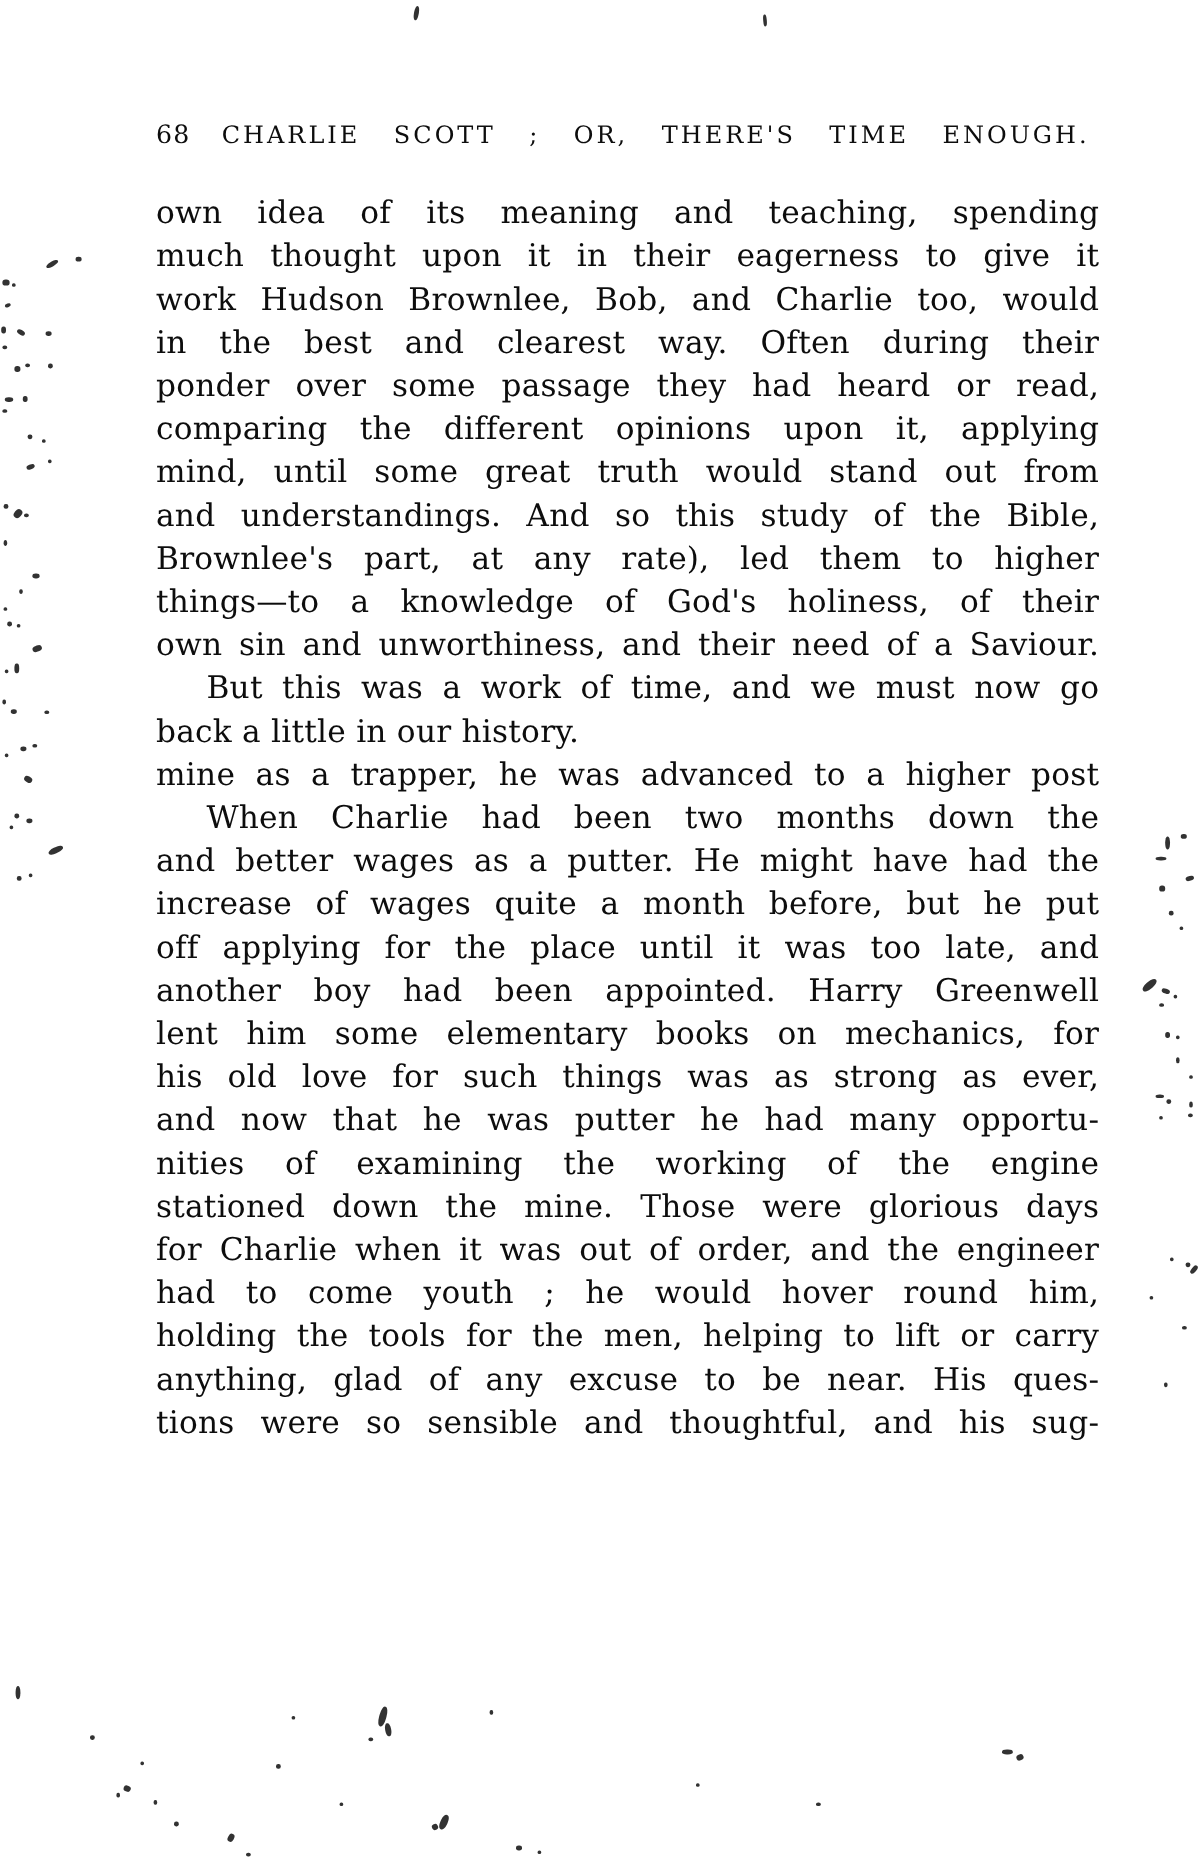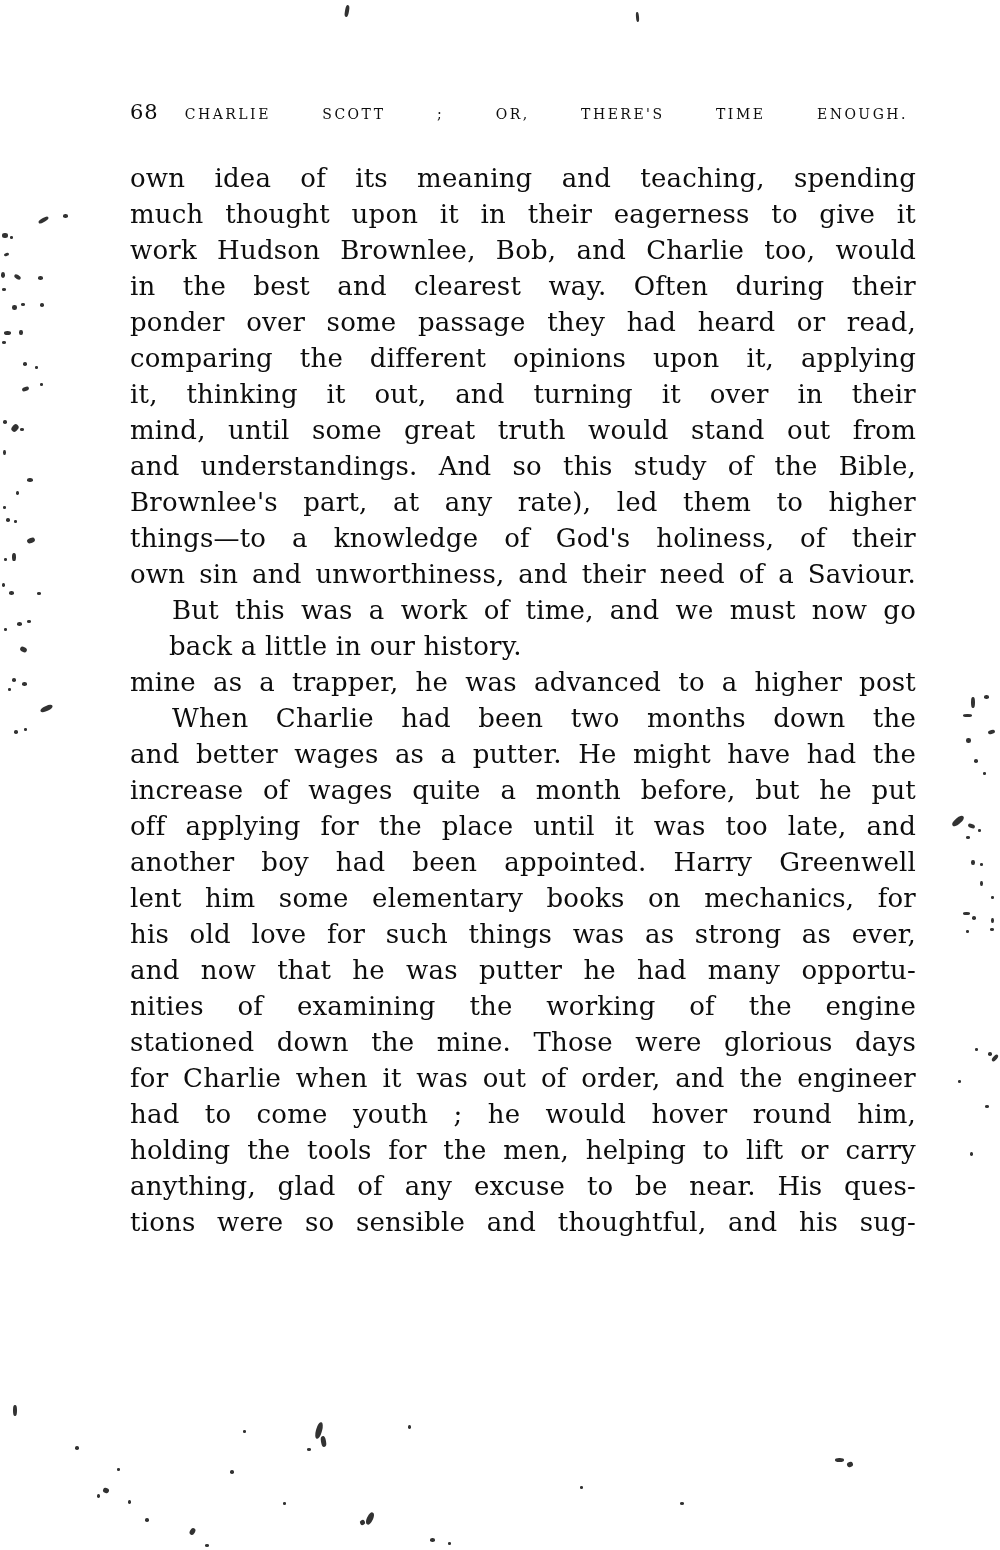--- a/index.html
+++ b/index.html
@@ -30,21 +30,21 @@
   .pagenum {
     margin-right: 26px;
     letter-spacing: 1px;
   }
   .running-title {
     flex: 1;
     text-align: justify;
     text-align-last: justify;
     letter-spacing: 2.5px;
     word-spacing: 6px;
-    font-size: 14px;
+    font-size: 20px;
   }
   .body-text {
     position: absolute;
     top: 160px;
     left: 130px;
     width: 786px;
   }
   .line {
     height: 36px;
     line-height: 36px;
@@ -53,21 +53,20 @@
     text-align: justify;
     text-align-last: justify;
     white-space: nowrap;
   }
   .line.indent {
     padding-left: 42px;
   }
   .line.left {
     text-align: right;
     text-align-last: left;
-    margin-left: 39px;
   }
   .speckle {
     position: absolute;
     background: #161616;
     border-radius: 45%;
     opacity: 0.88;
   }
 </style>
 </head>
 <body>
@@ -79,21 +78,20 @@
     <span class="running-title">CHARLIE SCOTT ; OR, THERE'S TIME ENOUGH.</span>
   </div>
 
   <div class="body-text">
       <div class="line">own idea of its meaning and teaching, spending</div>
       <div class="line">much thought upon it in their eagerness to give it</div>
       <div class="line">work Hudson Brownlee, Bob, and Charlie too, would</div>
       <div class="line">in the best and clearest way.  Often during their</div>
       <div class="line">ponder over some passage they had heard or read,</div>
       <div class="line">comparing the different opinions upon it, applying</div>
-      <div class="line">it, thinking it out, and turning it over in their</div>
       <div class="line">mind, until some great truth would stand out from</div>
       <div class="line">and understandings.  And so this study of the Bible,</div>
       <div class="line">Brownlee's part, at any rate), led them to higher</div>
       <div class="line">things—to a knowledge of God's holiness, of their</div>
       <div class="line">own sin and unworthiness, and their need of a Saviour.</div>
       <div class="line indent">But this was a work of time, and we must now go</div>
       <div class="line left">back a little in our history.</div>
       <div class="line">mine as a trapper, he was advanced to a higher post</div>
       <div class="line indent">When  Charlie had  been  two  months  down  the</div>
       <div class="line">and better wages as a putter.  He might have had the</div>

